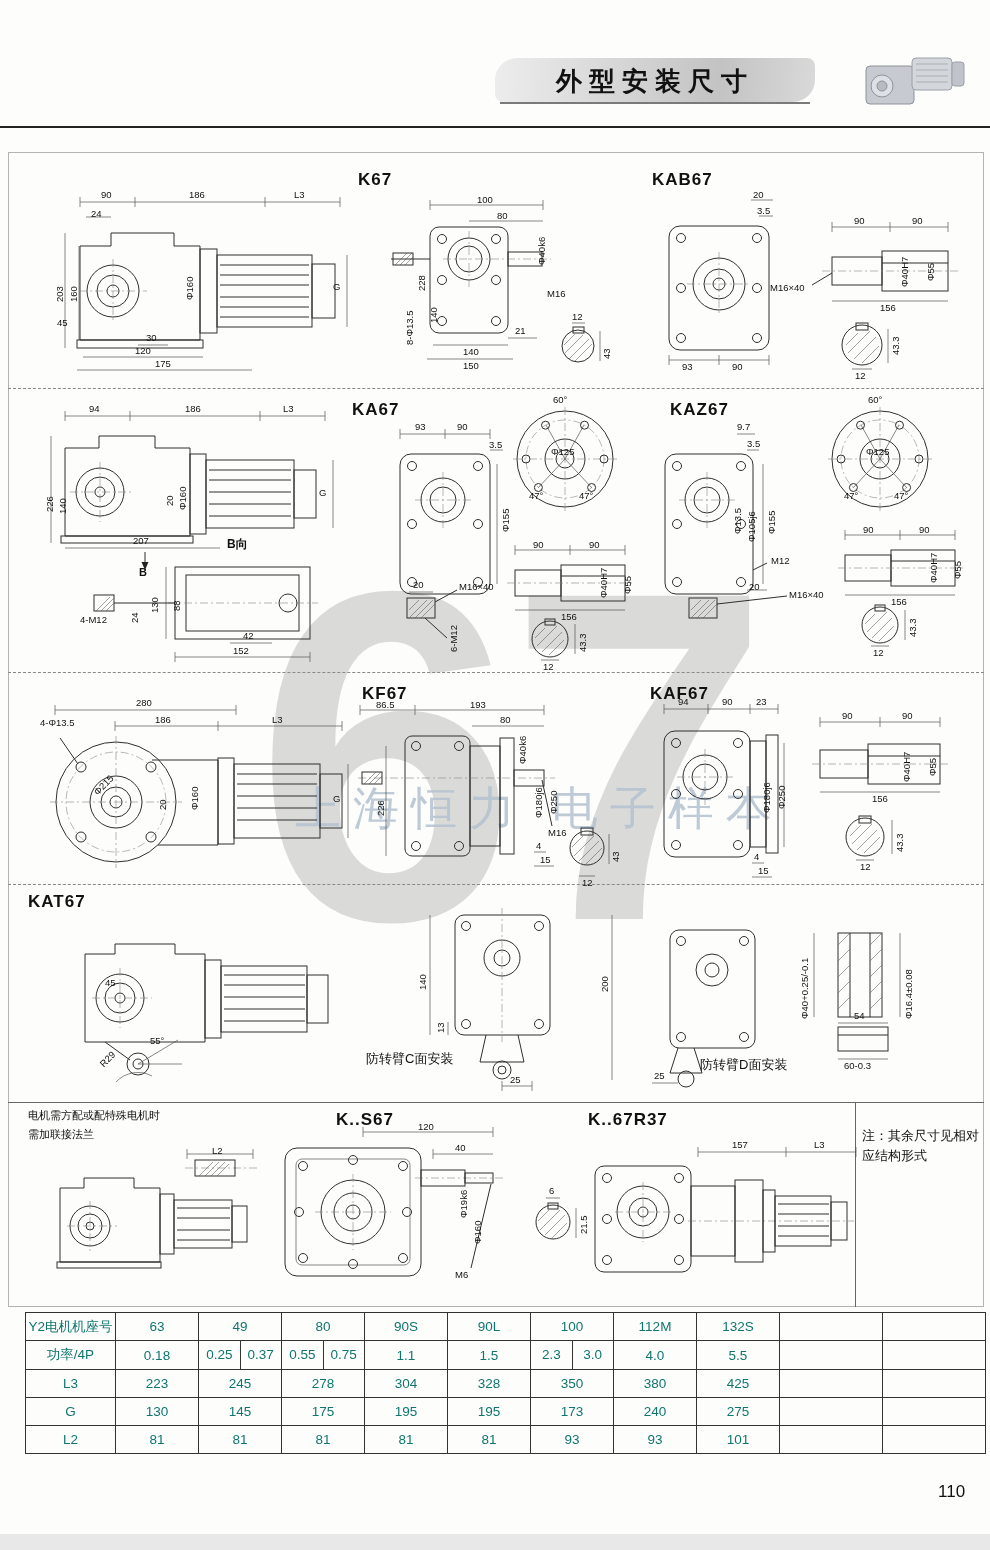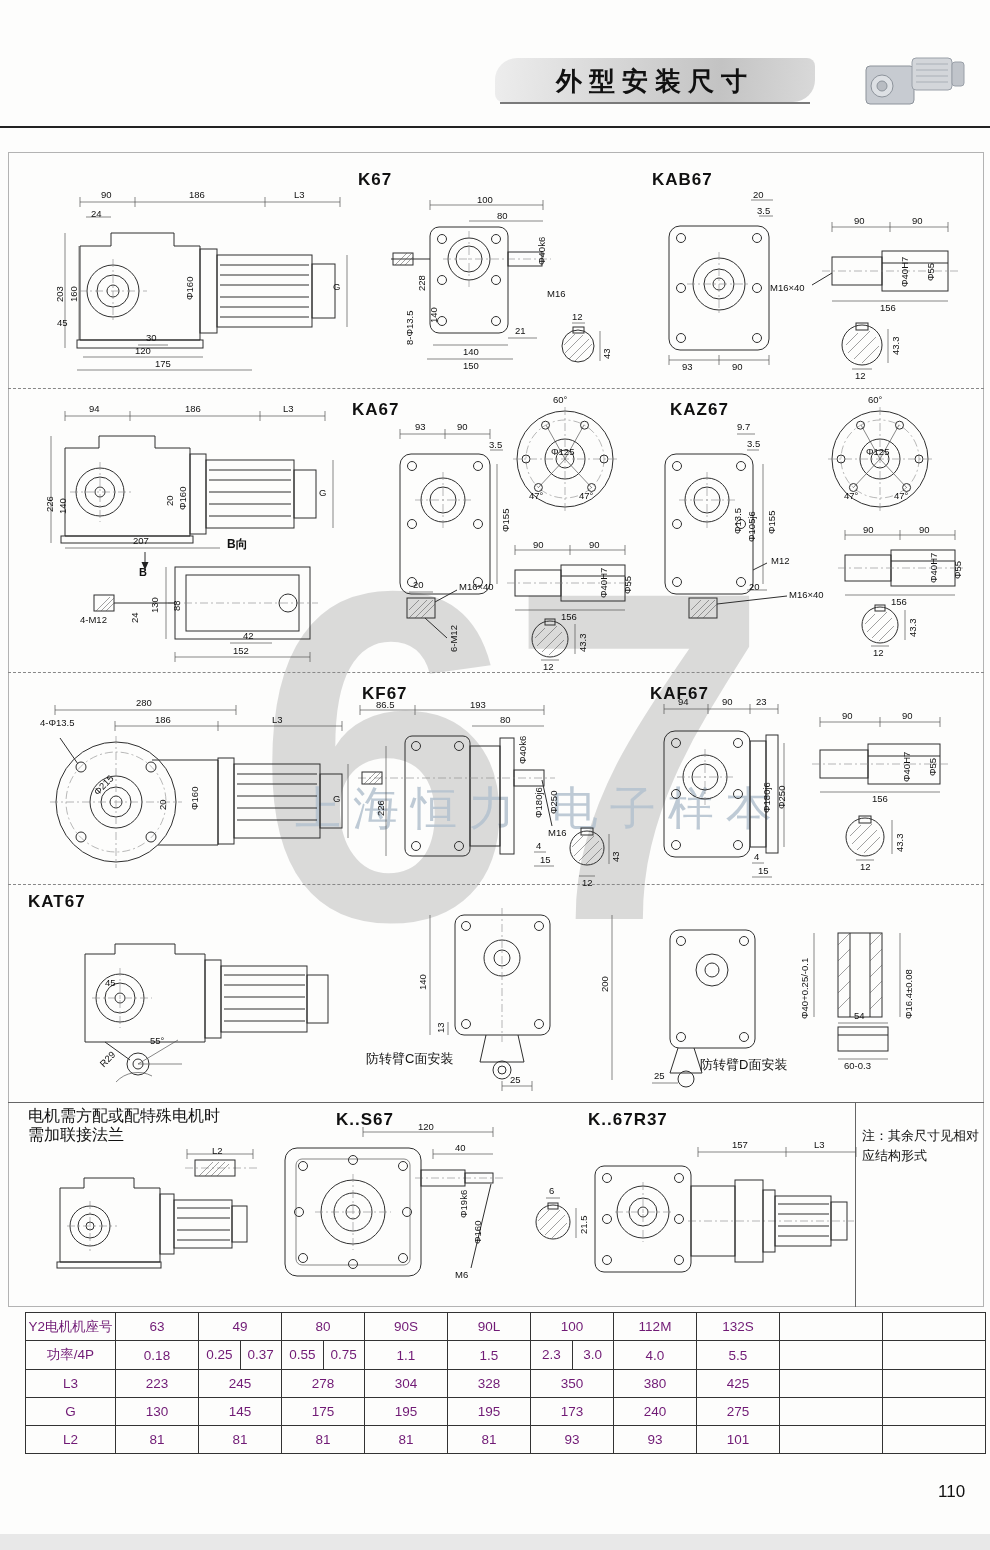--- a/index.html
+++ b/index.html
@@ -22,25 +22,25 @@
   
   .draw{position:absolute;z-index:4}
   .draw svg{position:absolute;left:0;top:0}
   #page svg.lineart *{fill:none;stroke:#2f2f2f;stroke-width:1}
   #page svg.lineart .dl{stroke:#555;stroke-width:.7}
   #page svg.lineart .cl{stroke:#888;stroke-width:.6;stroke-dasharray:8 3 2 3}
   #page svg.lineart .h{stroke:#555;stroke-width:.55}
   .dim{position:absolute;font-size:9.5px;line-height:1.1;color:#111;white-space:nowrap;transform-origin:0 0;z-index:6}
   .fig-title{position:absolute;font-weight:bold;font-size:17px;letter-spacing:1px;z-index:5}
   .caption{position:absolute;font-size:13px;z-index:5}
-  .note-block{position:absolute;font-size:16px;line-height:19px;z-index:5}
+  .note-block{position:absolute;font-size:11px;line-height:19px;z-index:5}
   #side-note{position:absolute;left:862px;top:1126px;width:118px;font-size:13px;line-height:20px;z-index:5}
   
   #dim-table{position:absolute;left:25px;top:1312px;width:960px;border-collapse:collapse;table-layout:fixed;z-index:5;font-size:13.5px}
-  #dim-table td{border:1px solid #333;height:28px;text-align:center;padding:0;color:#701a75}
+  #dim-table td{border:1px solid #333;height:28px;text-align:center;padding:0;color:#0f766e}
   #dim-table td.split span{display:inline-block;width:49%;line-height:28px;vertical-align:top}
   #dim-table td.split span + span{border-left:1px solid #333;width:50%}
   #footer-note{position:absolute;left:14px;top:1466px;font-size:12.5px;z-index:5}
   #page-number{position:absolute;left:938px;top:1482px;font-size:17px;z-index:5}
 </style>
 </head>
 <body>
 
 <div id="page">
 

